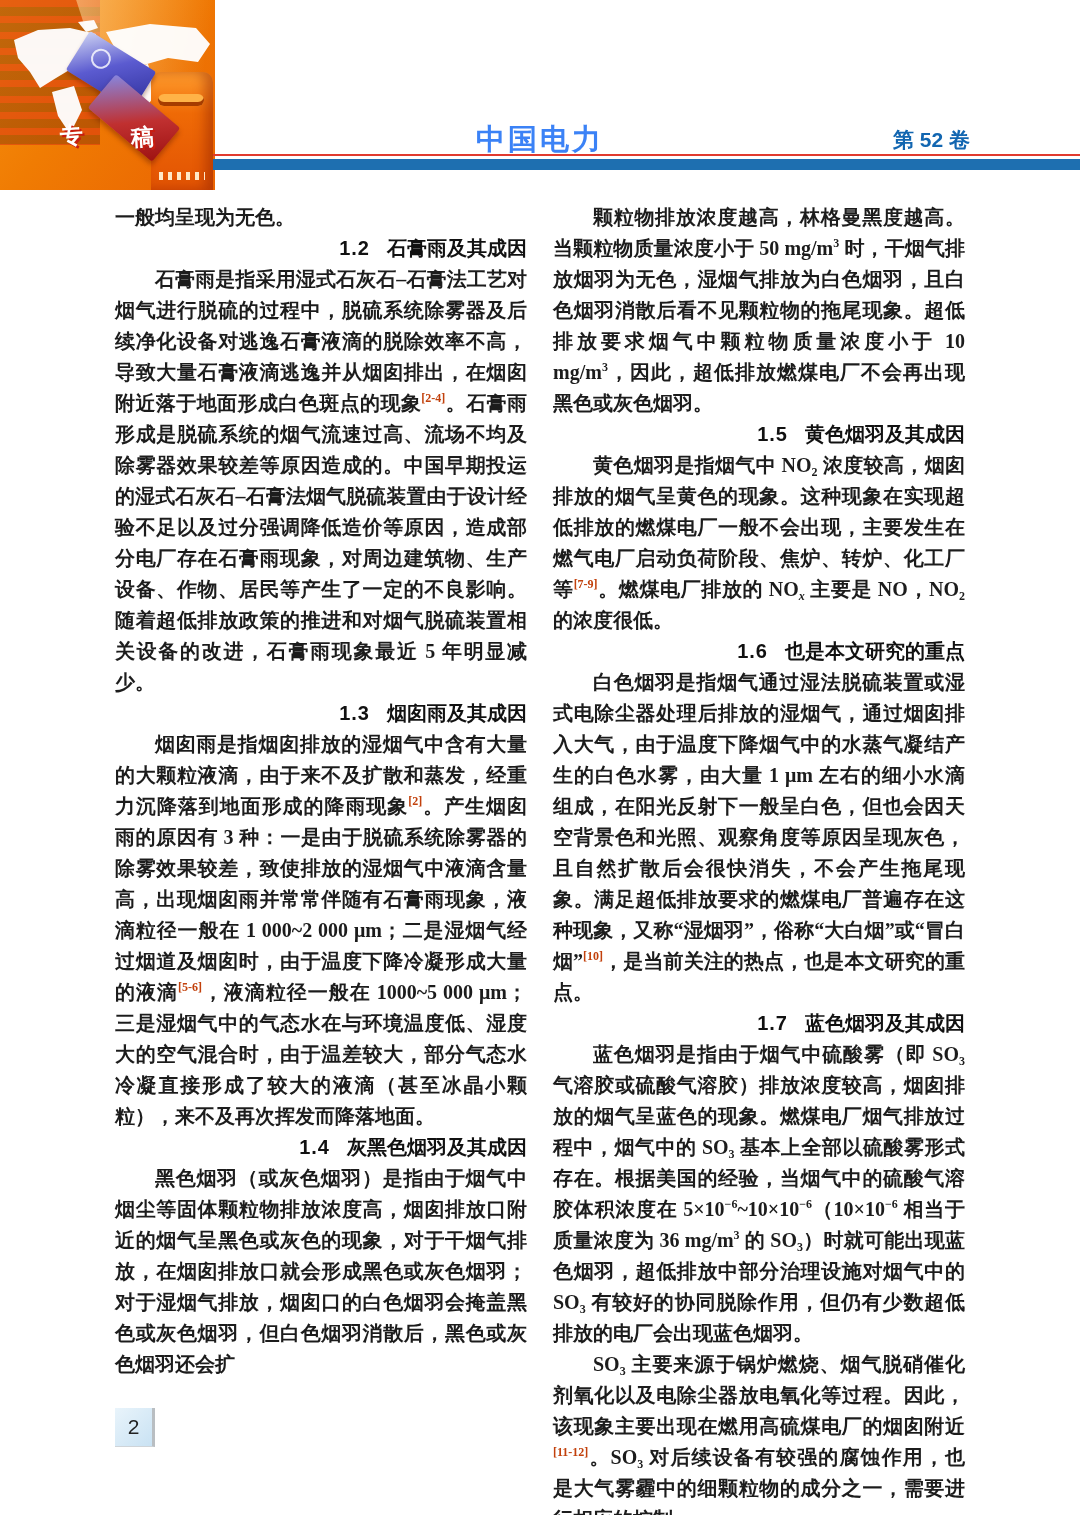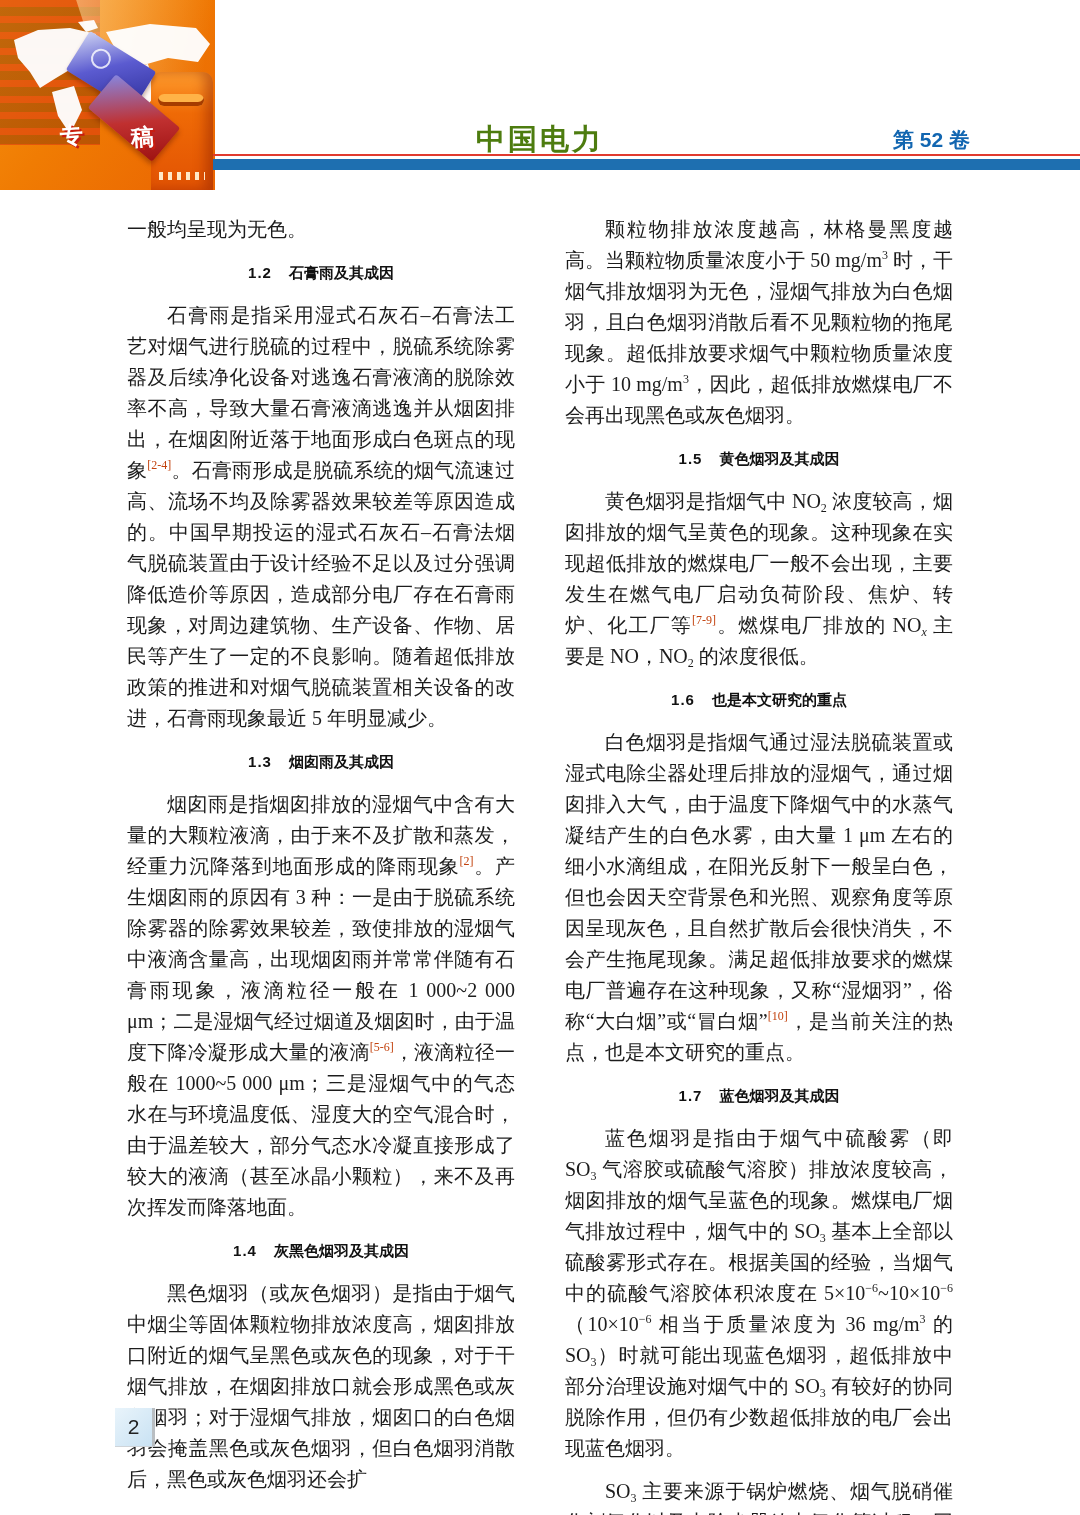--- a/index.html
+++ b/index.html
@@ -7,21 +7,21 @@
     width:1080px; height:1515px; background:#ffffff;
     font-family:"Liberation Serif", serif;
     position:relative; overflow:hidden;
   }
   .page { position:absolute; inset:0; background:#fff; }
 
   
   .journal-title {
     position:absolute; top:120px; left:0; width:100%;
     text-align:center; font-family:"Liberation Sans", sans-serif;
-    font-weight:bold; font-size:29px; letter-spacing:3px; color:#4d7c0f;
+    font-weight:bold; font-size:29px; letter-spacing:3px; color:#3b82f6;
   }
   .volume {
     position:absolute; top:126px; right:110px;
     font-family:"Liberation Sans", sans-serif;
     font-weight:bold; font-size:21px; color:#1266b1;
   }
   .rule-red  { position:absolute; top:154px; left:213px; right:0; height:2px; background:#e03a2f; }
   .rule-blue { position:absolute; top:159px; left:213px; right:0; height:11px; background:#1e6fb0; }
 
   
@@ -84,26 +84,26 @@
   .tag-gao   { left:131px; top:122px; transform:rotate(-4deg); }
 
   
   .col {
     position:absolute; top:202px; width:412px;
     font-size:20px; line-height:31px; color:#1c1c1c;
     text-align:justify;
   }
   .col-left  { left:115px; }
   .col-right { left:553px; }
-  .para { margin:12px; }
+  .para { margin:0;font-weight:bold; }
   .para.indent { text-indent:2em; }
   .sec-heading {
     font-family:"Liberation Sans", sans-serif;
-    font-weight:bold; font-size:15px; line-height:31px; color:#111;
-    text-align:center;
+    font-weight:bold; font-size:20px; line-height:31px; color:#111;
+    text-align:right;
   }
   .sec-num { margin-right:17px; letter-spacing:1px; }
   sup, sub { font-size:12px; line-height:0; }
   sup { vertical-align:super; }
   sub { vertical-align:baseline; position:relative; top:4px; }
   sup.cite { color:#c2410c; }
   sub.ital { font-style:italic; }
 
   
   .page-num-box {

